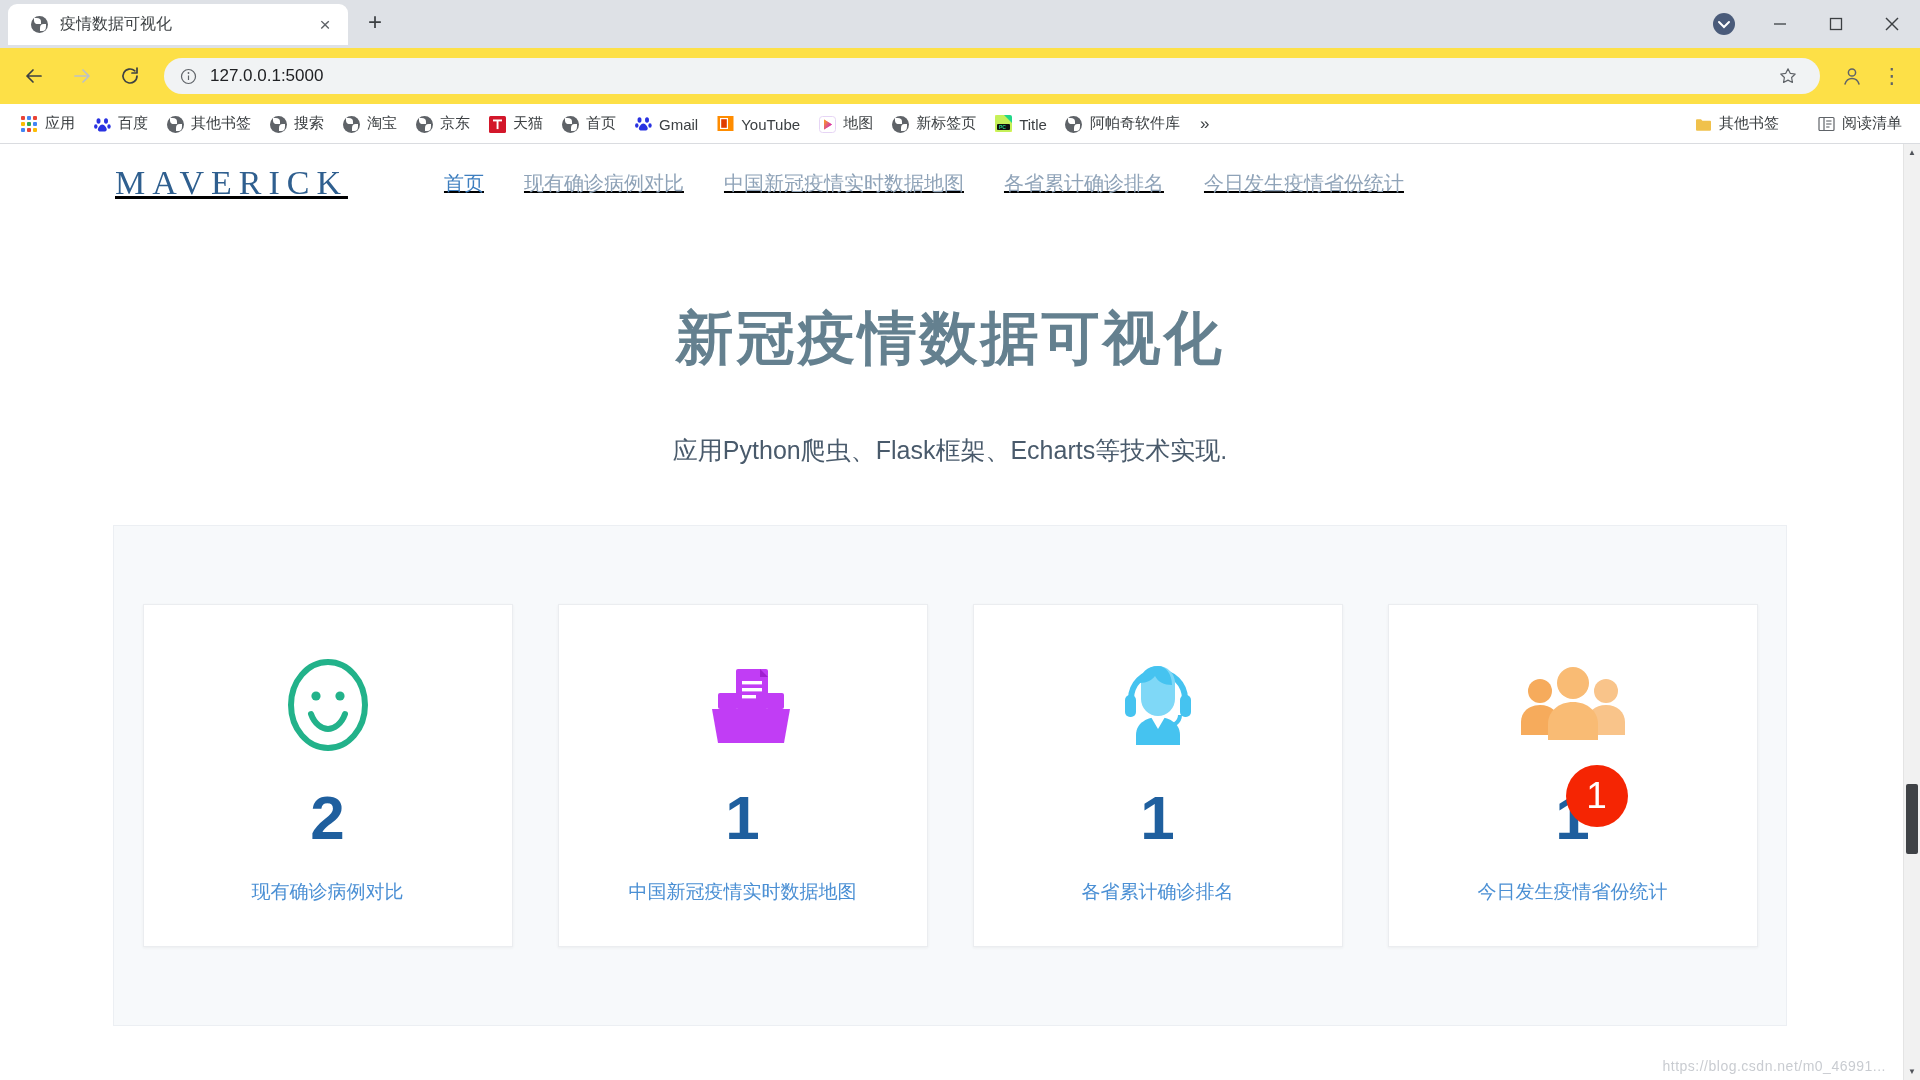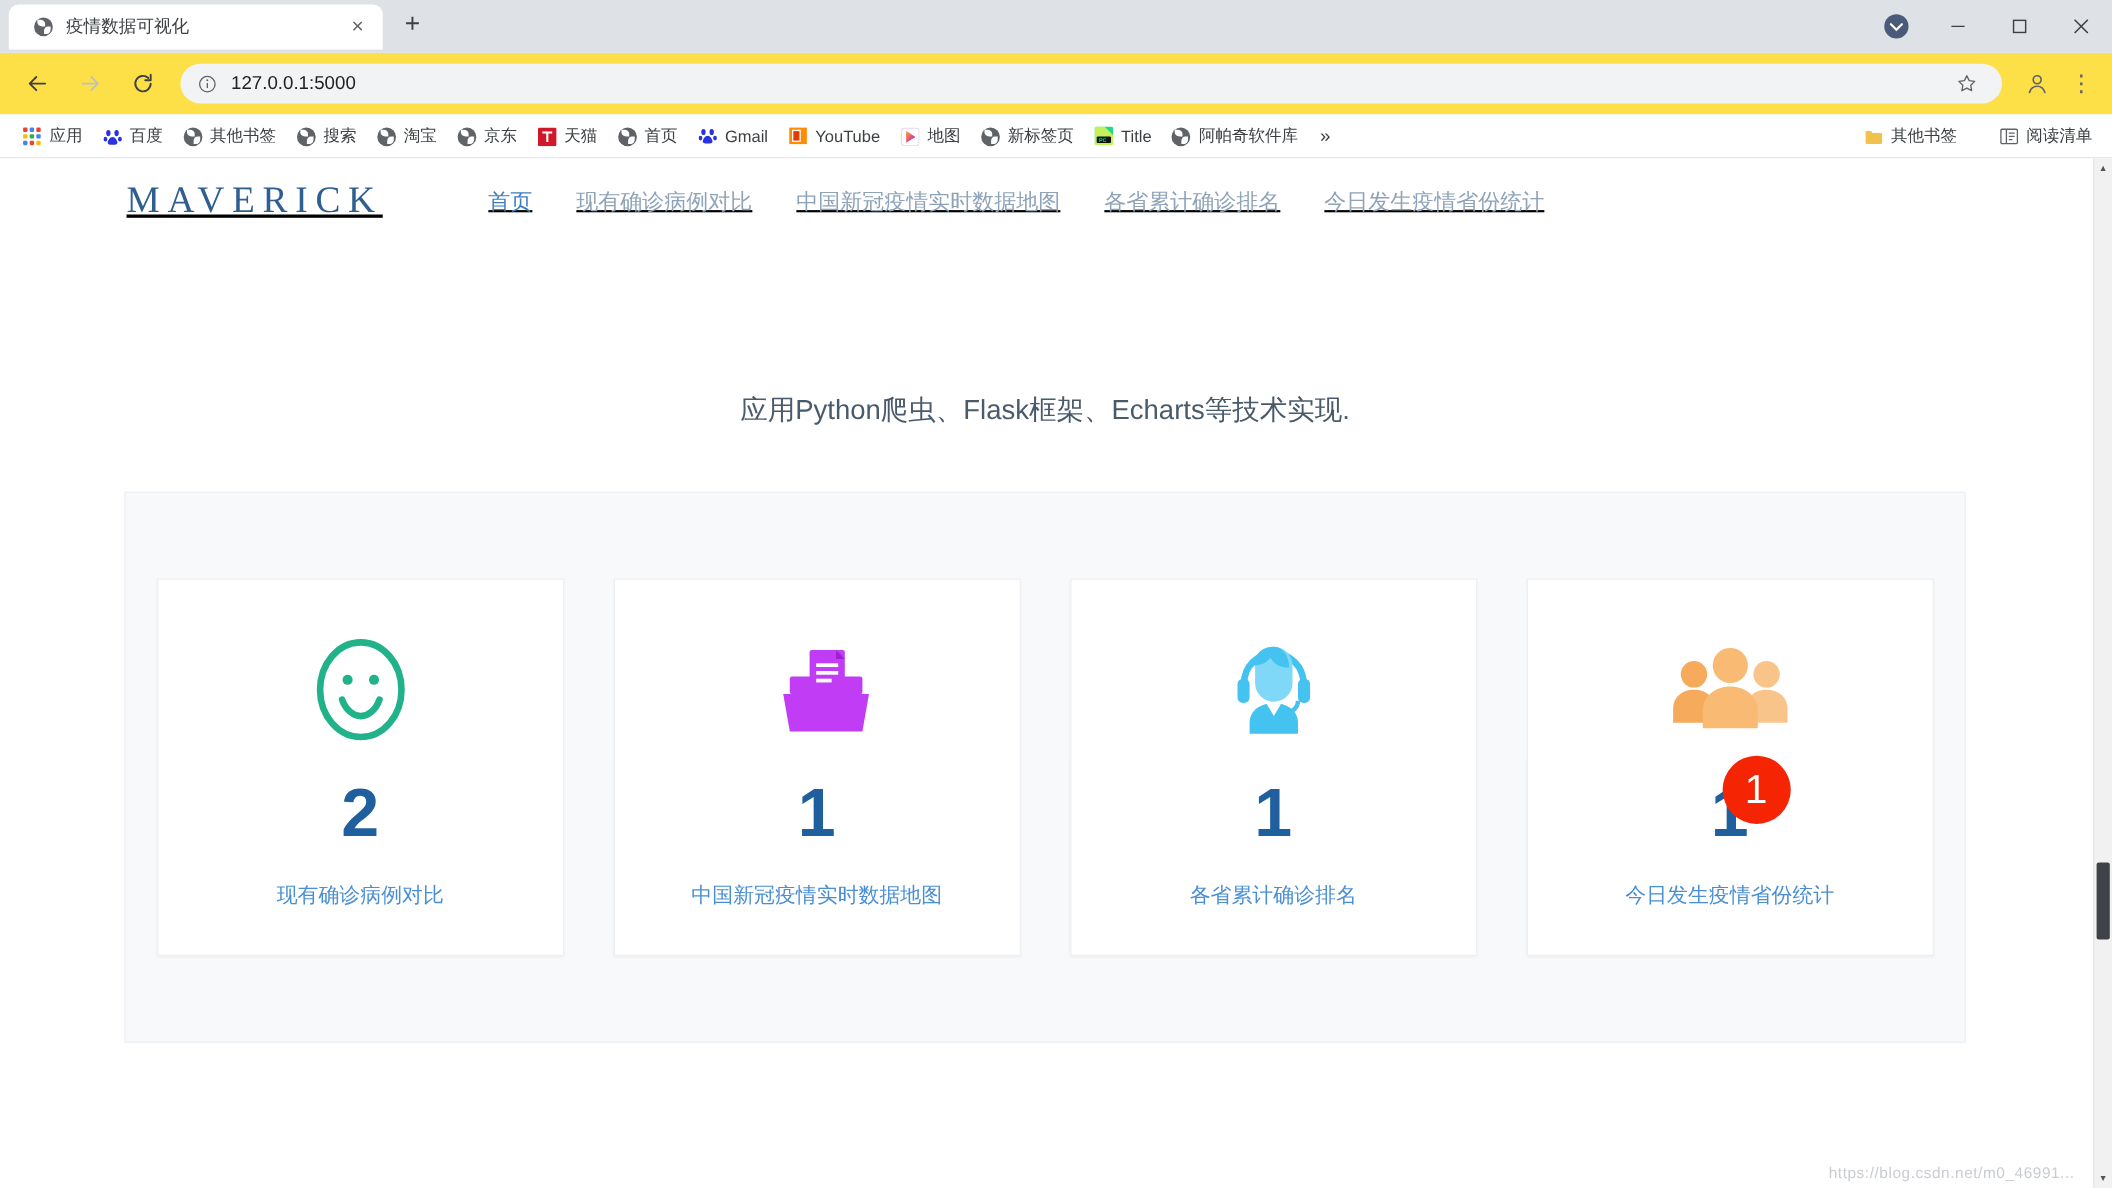--- a/index.html
+++ b/index.html
@@ -508,20 +508,21 @@
         <nav class="nav">
           <a href="#" class="active">首页</a>
           <a href="#">现有确诊病例对比</a>
           <a href="#">中国新冠疫情实时数据地图</a>
           <a href="#">各省累计确诊排名</a>
           <a href="#">今日发生疫情省份统计</a>
         </nav>
       </div>
 
       <div class="hero">
+        <h1>新冠疫情数据可视化</h1>
         <p>应用Python爬虫、Flask框架、Echarts等技术实现.</p>
       </div>
 
       <div class="panel">
         <div class="cards">
 
           <div class="card">
             <div class="card-icon">
               <svg width="86" height="96" viewBox="0 0 86 96">
                 <ellipse cx="43" cy="48" rx="37" ry="43" fill="none" stroke="#22b28a" stroke-width="6"></ellipse>

